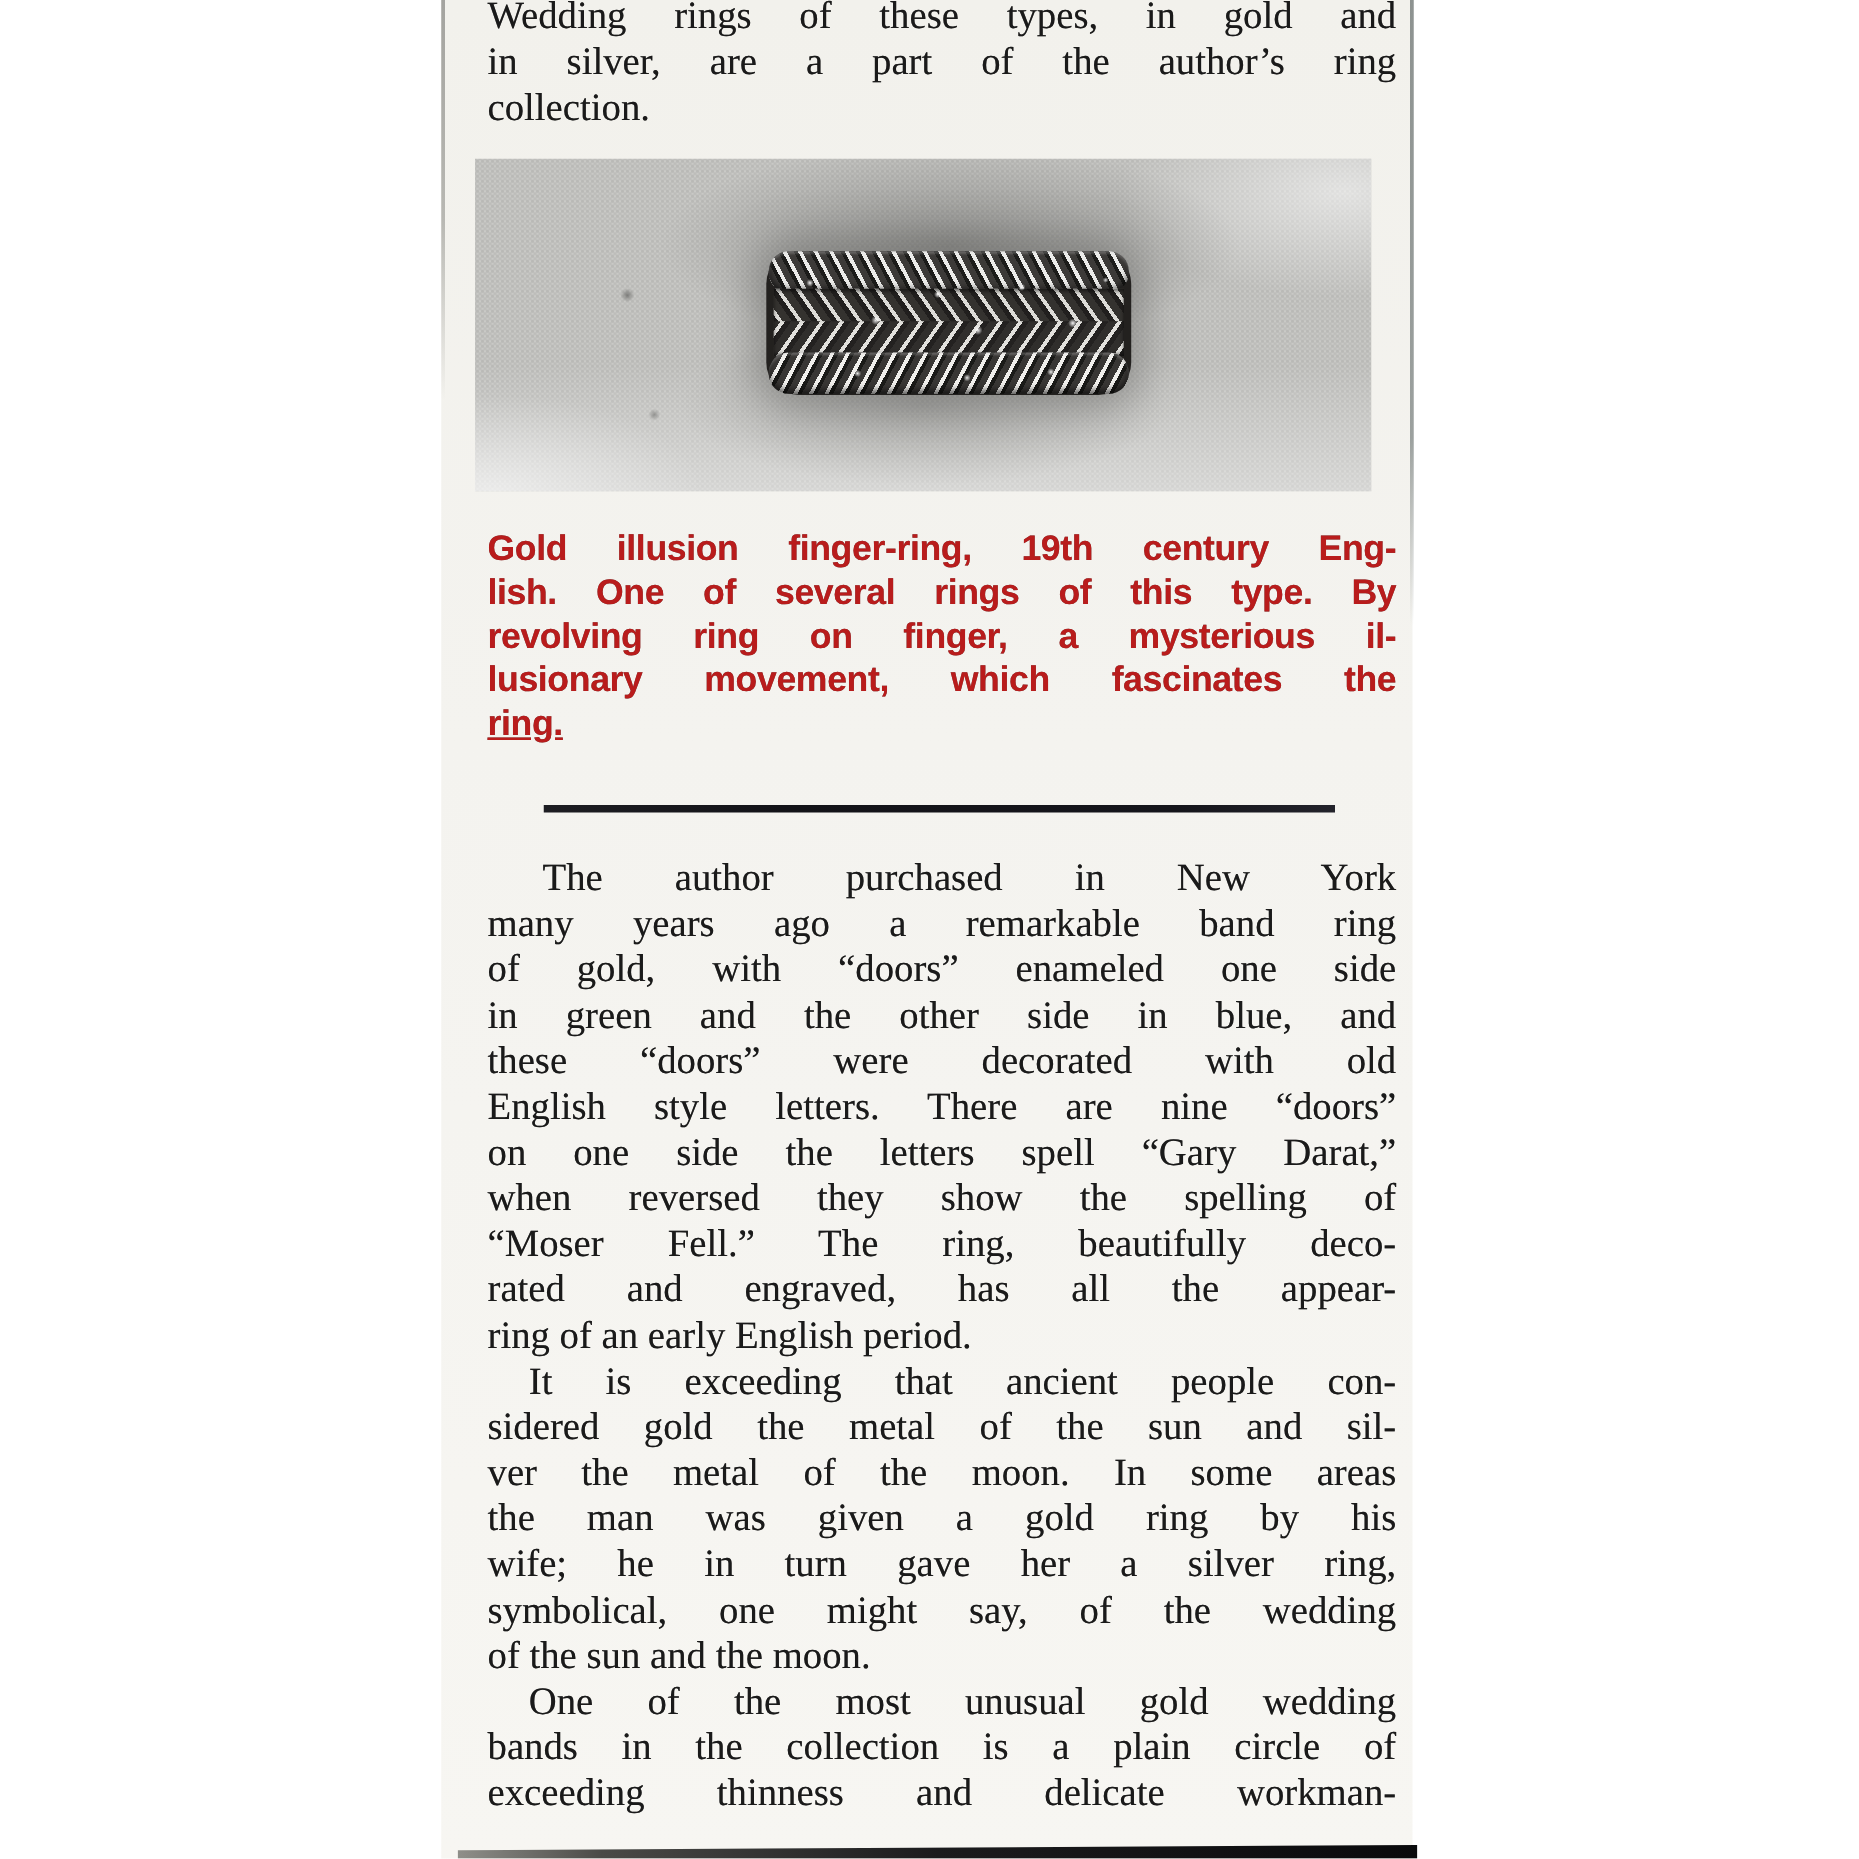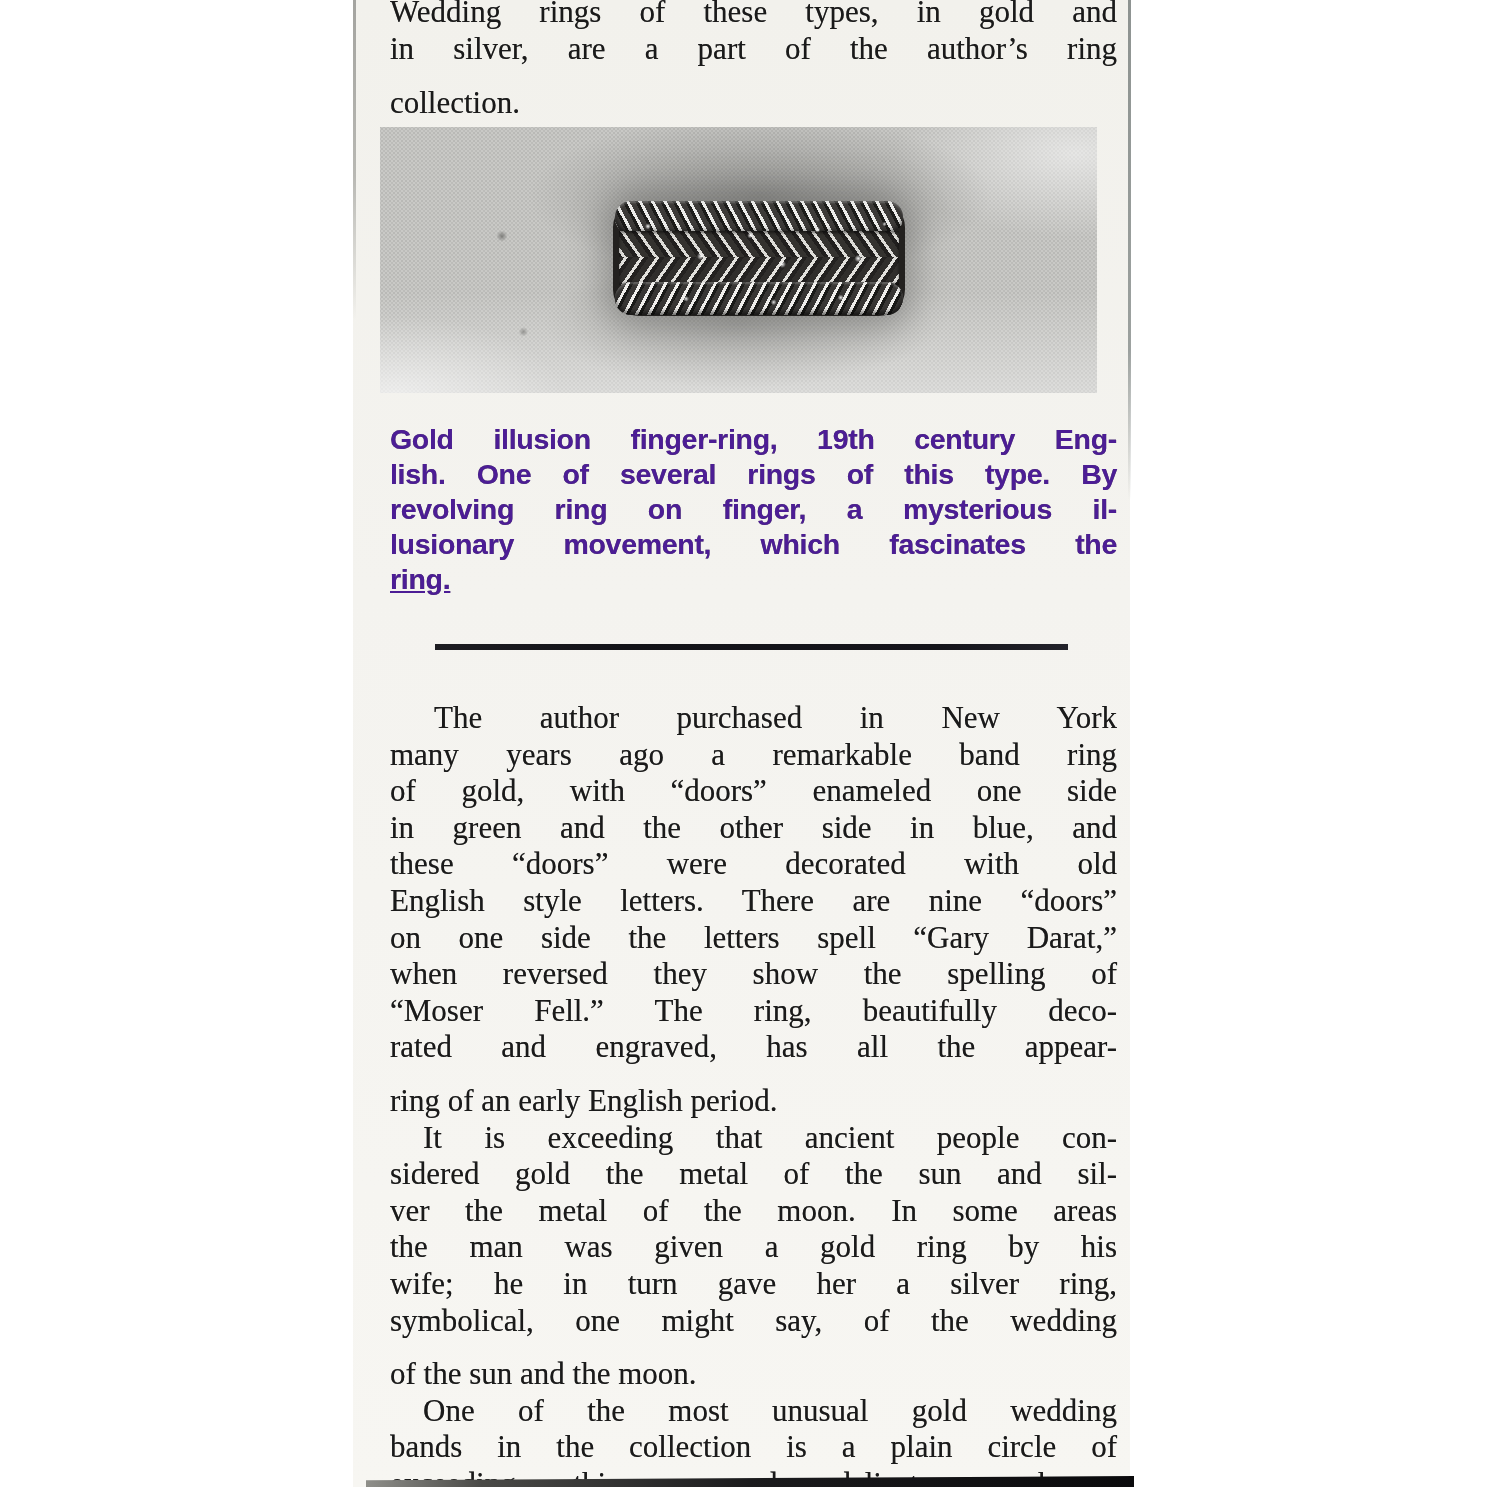--- a/index.html
+++ b/index.html
@@ -33,29 +33,29 @@
   .textcol { position:absolute; left:390px; width:727px; color:#1a1a1a; }
   .serifline {
     font-family:"Liberation Serif", serif;
     font-size:31px; line-height:36.6px;
     text-align:justify; text-align-last:justify;
     text-justify:inter-word;
     white-space:normal;
     text-shadow:0 0 .5px rgba(10,10,10,.55);
   }
   .topblock .serifline { line-height:37px; }
-  .serifline.short { text-align-last:left;margin-top:17px; }
+  .serifline.short { text-align-last:left; }
   .serifline.ind1 { padding-left:44px; }
   .serifline.ind2 { padding-left:33px; }
   .capline {
     font-family:"Liberation Sans", sans-serif;
     font-weight:bold;
     font-size:28.5px; line-height:35px;
     letter-spacing:-0.3px;
-    color:#4c1d95;
+    color:#b91c1c;
     text-align:justify; text-align-last:justify;
     text-justify:inter-word;
     text-shadow:0 0 .5px rgba(0,0,0,.6);
   }
   .capline.short { text-align-last:left;text-decoration:underline; }
   .divider {
     position:absolute; left:435px; top:644px; width:633px; height:6px;
     background:linear-gradient(to right,#1d1d22,#131318 30%,#15151b 80%,#23232b);
   }
   
@@ -143,21 +143,21 @@
 <div class="textcol" style="top:422px;">
   <div class="capline">Gold illusion finger-ring, 19th century Eng-</div>
   <div class="capline">lish. One of several rings of this type. By</div>
   <div class="capline">revolving ring on finger, a mysterious il-</div>
   <div class="capline">lusionary movement, which fascinates the</div>
   <div class="capline short">ring.</div>
 </div>
 
 <div class="divider"></div>
 
-<div class="textcol" style="top:700px;">
+<div class="textcol" style="top:684px;">
   <div>
     <div class="serifline ind1">The author purchased in New York</div>
     <div class="serifline">many years ago a remarkable band ring</div>
     <div class="serifline">of gold, with “doors” enameled one side</div>
     <div class="serifline">in green and the other side in blue, and</div>
     <div class="serifline">these “doors” were decorated with old</div>
     <div class="serifline">English style letters. There are nine “doors”</div>
     <div class="serifline">on one side the letters spell “Gary Darat,”</div>
     <div class="serifline">when reversed they show the spelling of</div>
     <div class="serifline">“Moser Fell.” The ring, beautifully deco-</div>

